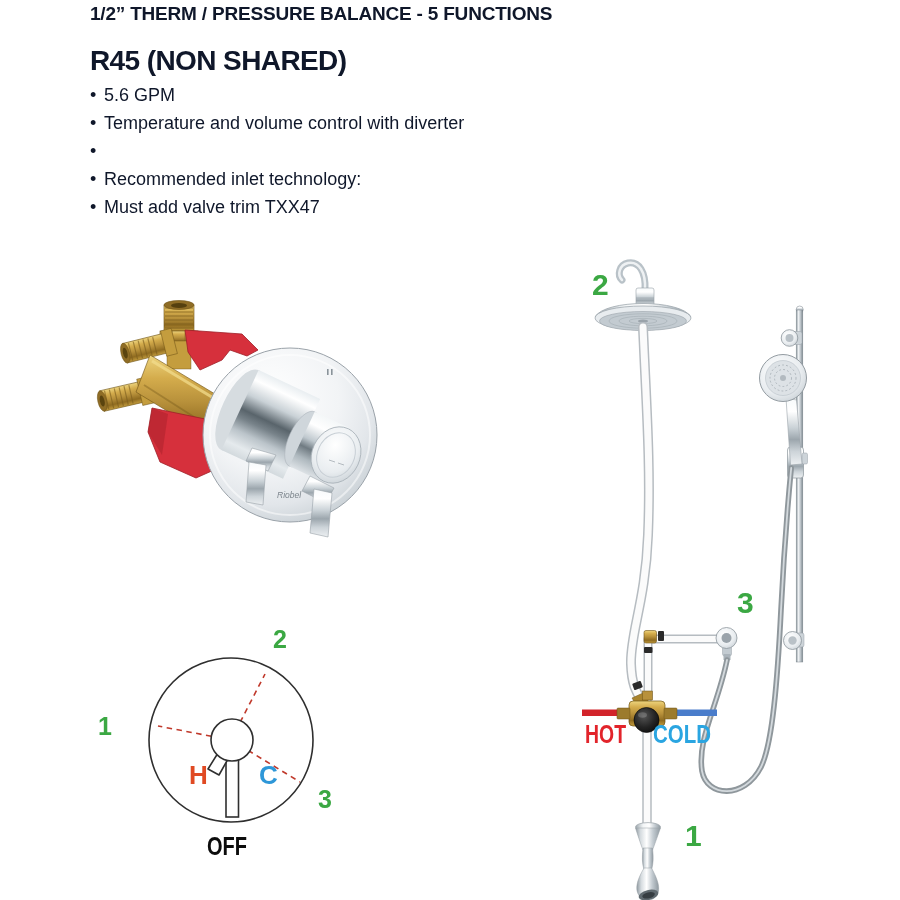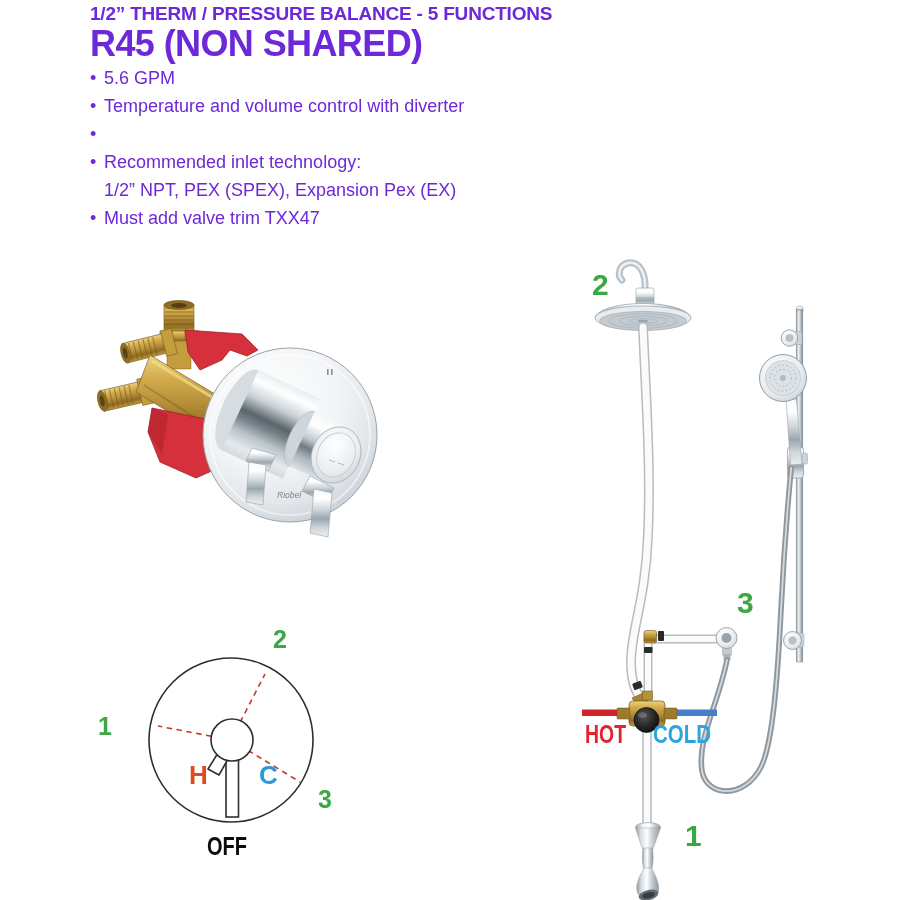--- a/index.html
+++ b/index.html
@@ -1,20 +1,20 @@
 <!DOCTYPE html>
 <html><head>
 <meta charset="utf-8">
 <style>
   html,body{margin:0;padding:0;background:#fff;}
   .page{position:relative;width:900px;height:900px;background:#fff;overflow:hidden;
-        font-family:"Liberation Sans", sans-serif;color:#6d28d9;}
+        font-family:"Liberation Sans", sans-serif;color:#0f172a;}
   .specs{position:absolute;left:90px;top:3px;width:540px;}
   .title1{font-size:19px;font-weight:bold;letter-spacing:-0.2px;line-height:22px;}
-  .title2{font-size:36px;font-weight:bold;letter-spacing:-0.6px;line-height:30px;margin-top:4px;}
+  .title2{font-size:28px;font-weight:bold;letter-spacing:-0.6px;line-height:30px;margin-top:21px;}
   .spec-list{margin-top:5px;font-size:18px;line-height:28px;}
   .spec-row{display:flex;}
   .spec-row .bullet{width:14px;flex:0 0 14px;}
   svg text{font-family:"Liberation Sans", sans-serif;}
   .illu{position:absolute;}
 </style>
 </head>
 <body>
 
 <div class="page">
@@ -90,21 +90,20 @@
       </div>
       <div class="spec-row">
         <span class="bullet">•</span>
       </div>
       <div class="spec-row">
         <span class="bullet">•</span>
         <span>Recommended inlet technology:</span>
       </div>
       <div class="spec-row">
         <span class="bullet"></span>
-        <span>1/2” NPT, PEX (SPEX), Expansion Pex (EX)</span>
       </div>
       <div class="spec-row">
         <span class="bullet">•</span>
         <span>Must add valve trim TXX47</span>
       </div>
     </div>
   </header>
 
   <svg class="illu" style="left:88px;top:283px" width="322" height="272" viewBox="0 0 322 272">
     <defs>

